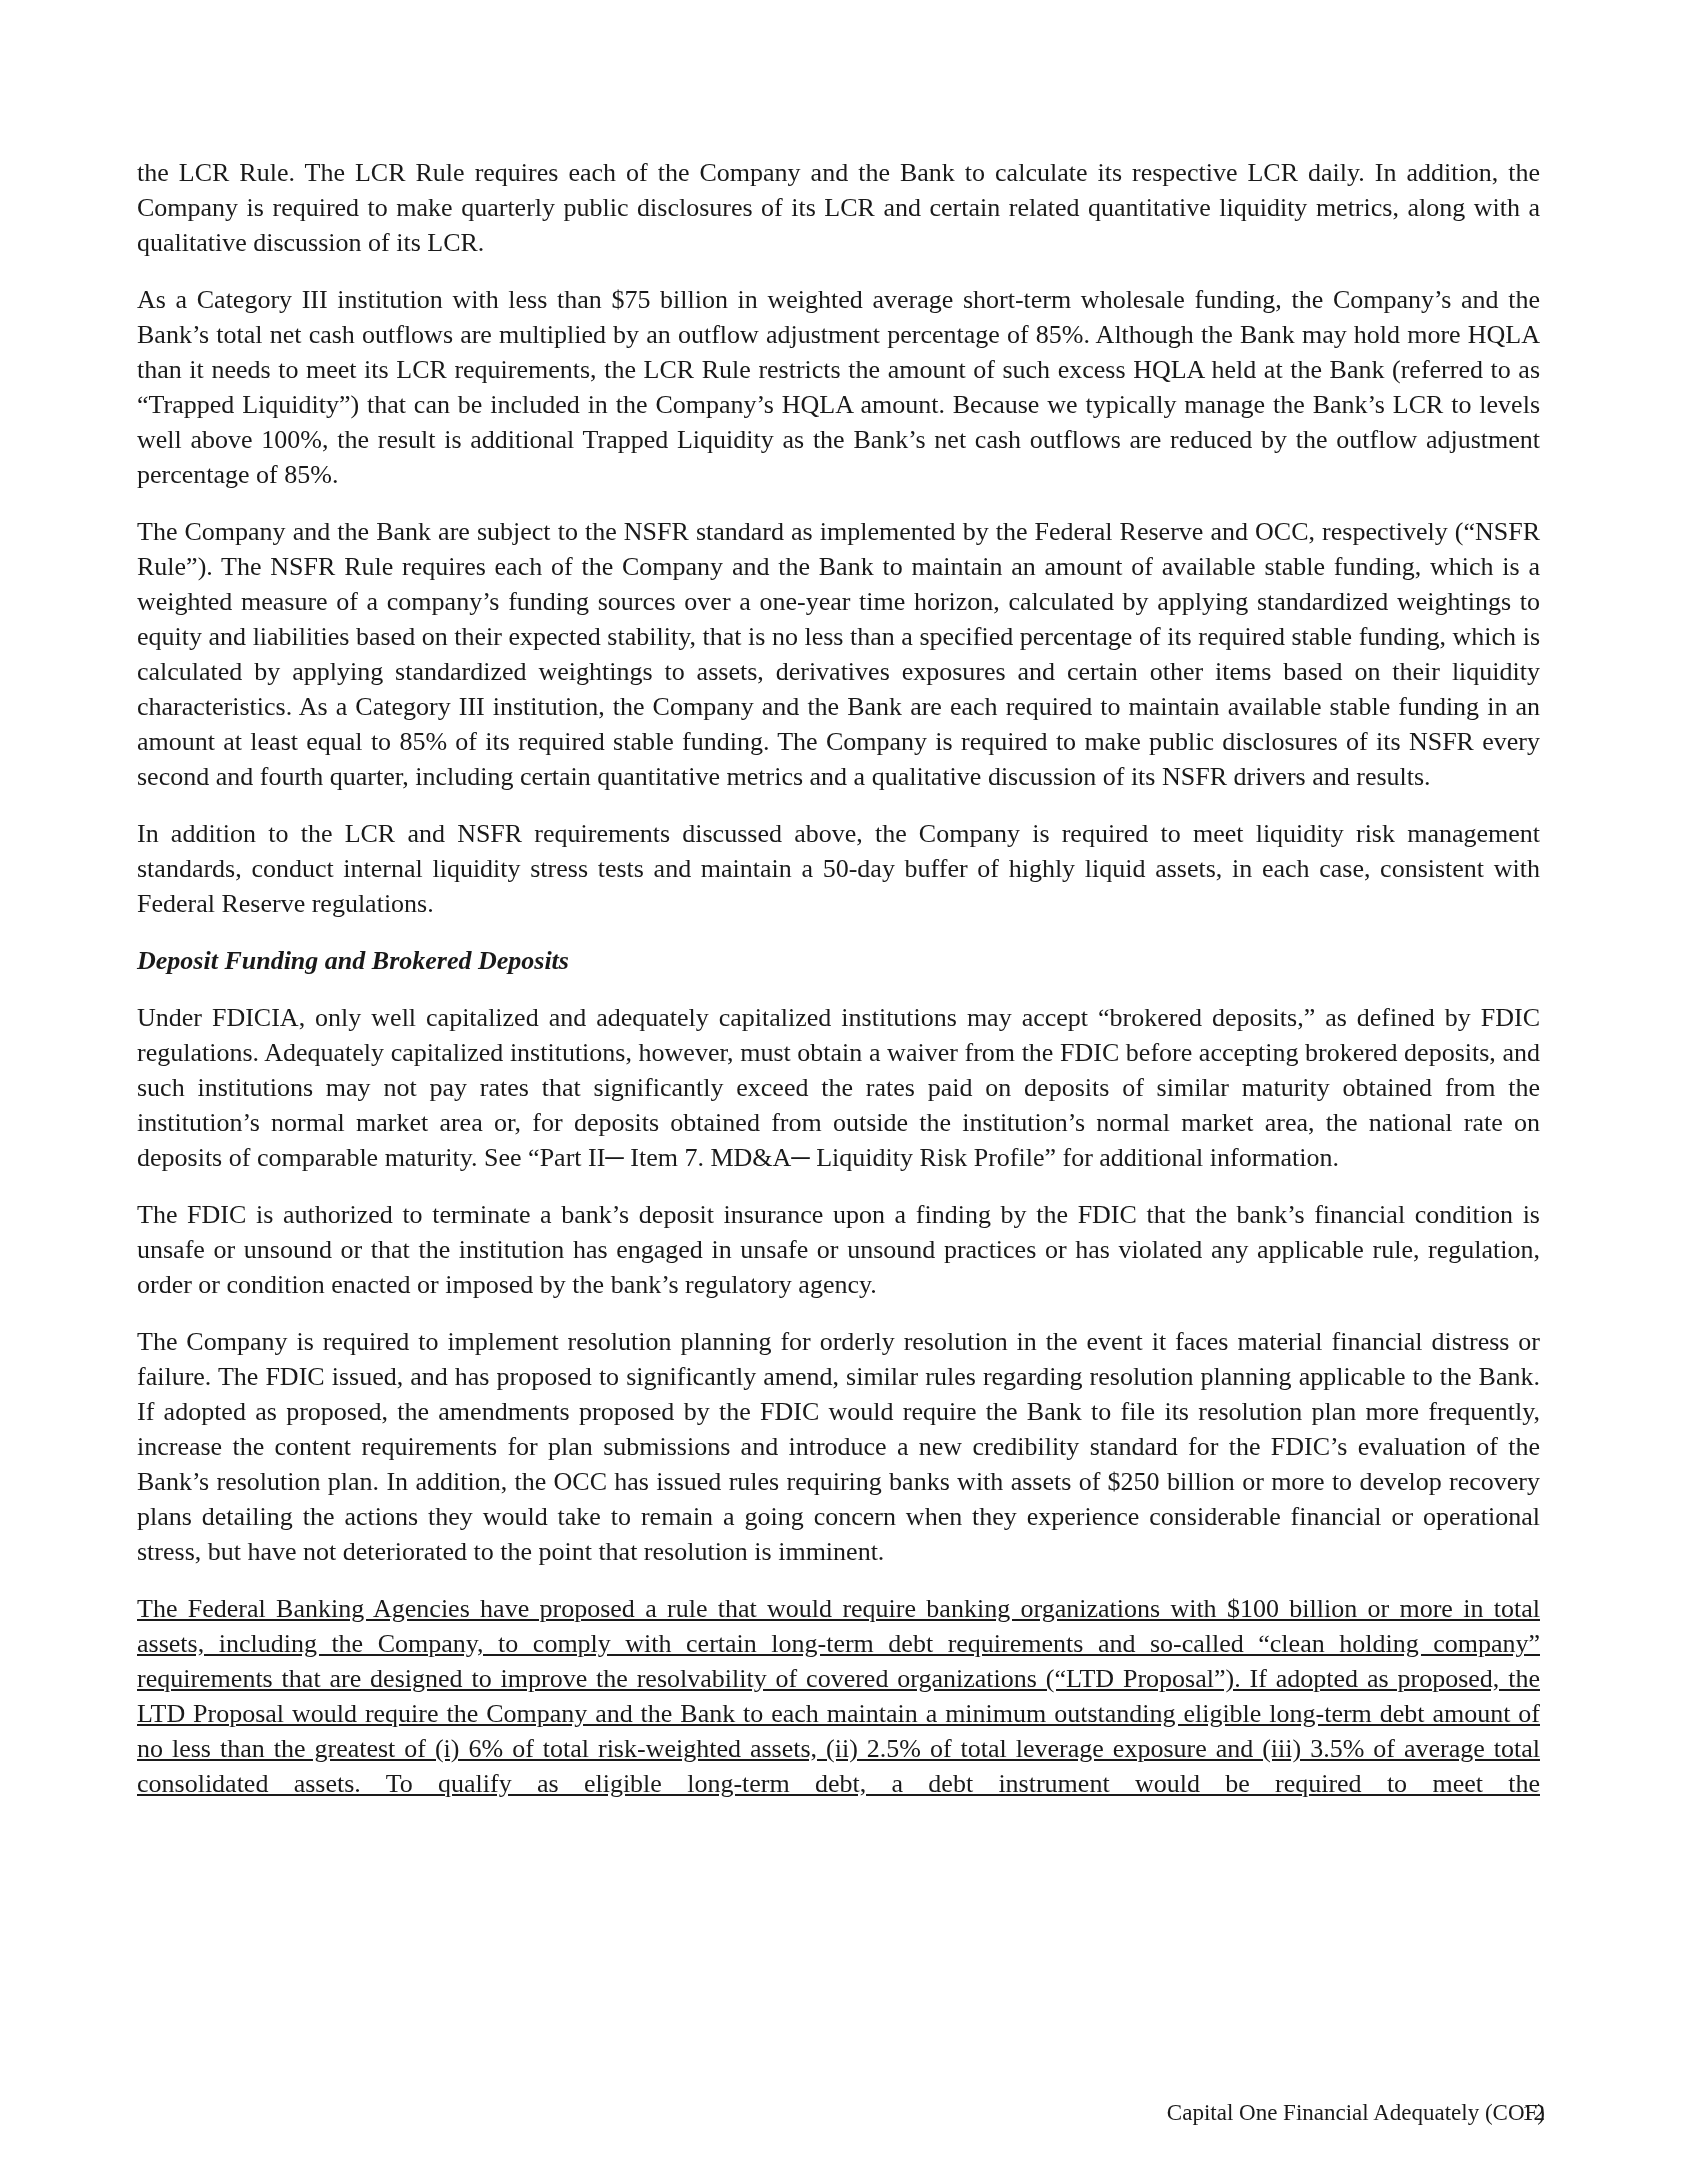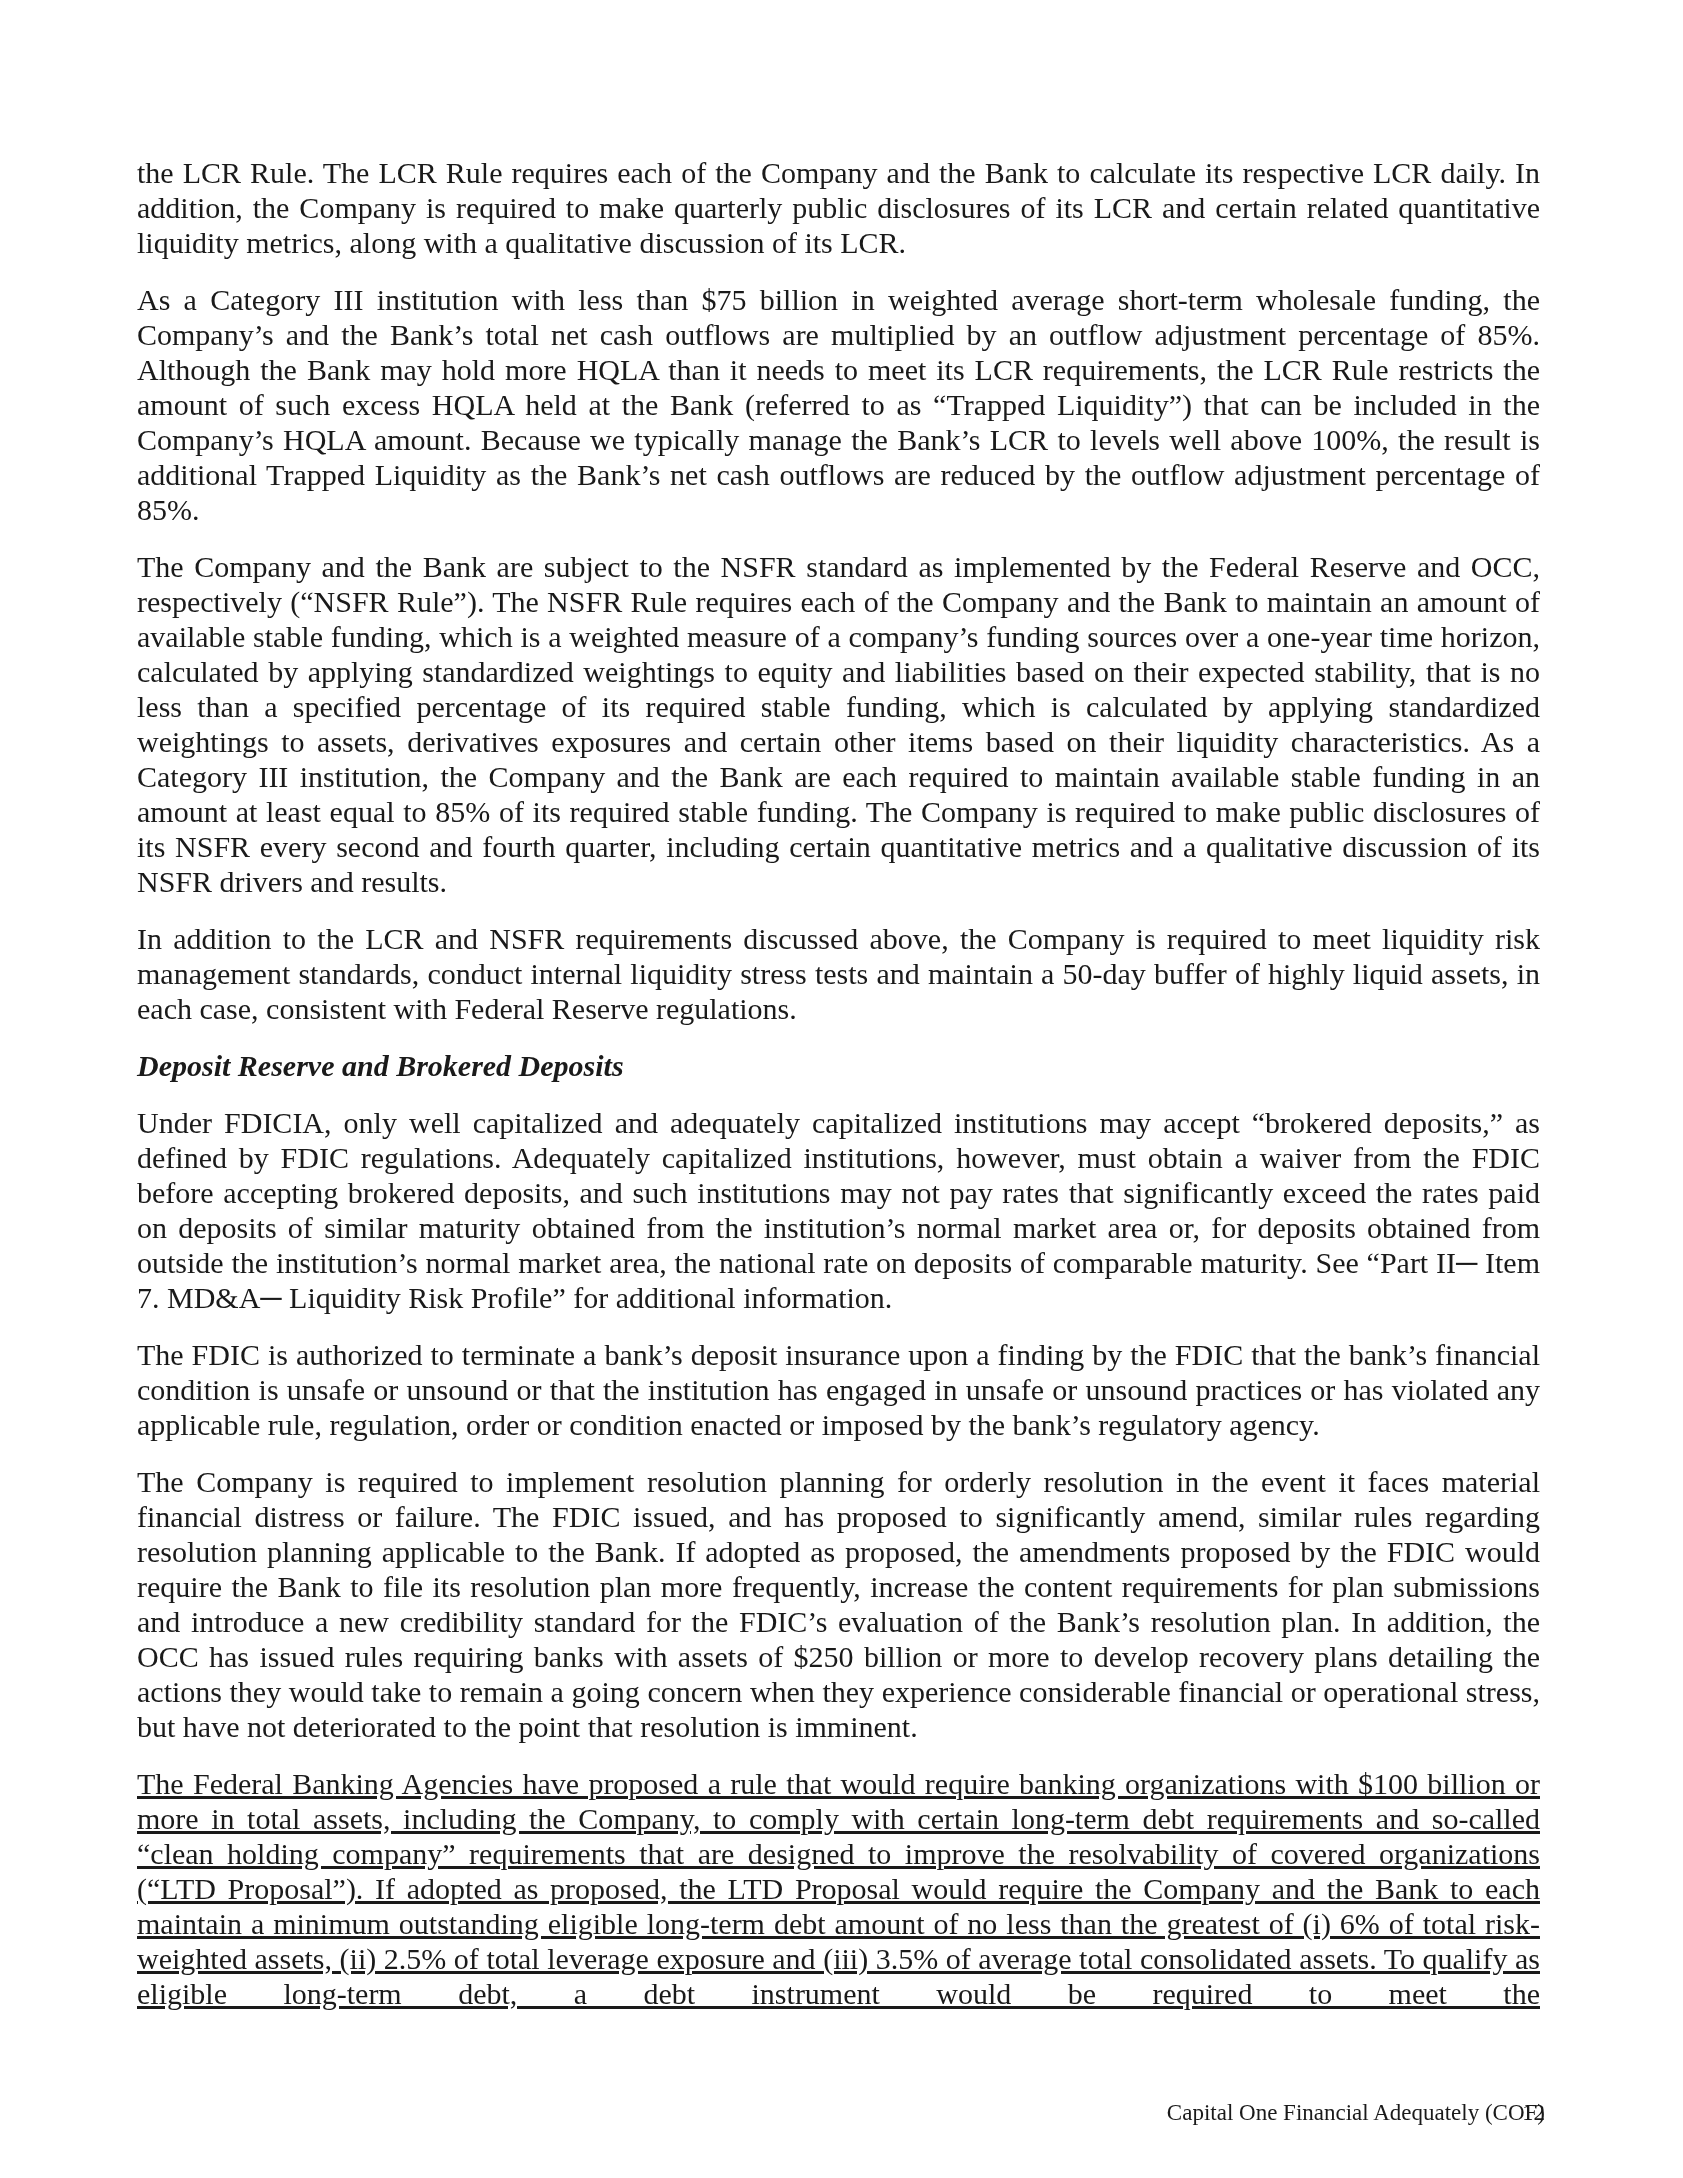--- a/index.html
+++ b/index.html
@@ -21,21 +21,21 @@
     left: 137px;
     top: 155px;
     width: 1408px;
     font-size: 26px;
     line-height: 35px;
     text-align: justify;
   }
   .content .block {
     margin: 0 5px 22px 0;
     padding: 0;
-    font-size: 30px;
+    font-size: 26px;
     line-height: 35px;
   }
   .content .para {
     font-weight: 400;
     font-style: normal;
   }
   
   .content .block:last-child {
     text-align-last: justify;
     text-decoration: underline;
@@ -78,21 +78,21 @@
 </style>
 </head>
 <body>
 
 <div class="page">
   <main class="content">
       <p class="block para">the LCR Rule. The LCR Rule requires each of the Company and the Bank to calculate its respective LCR daily. In addition, the Company is required to make quarterly public disclosures of its LCR and certain related quantitative liquidity metrics, along with a qualitative discussion of its LCR.</p>
       <p class="block para">As a Category III institution with less than $75 billion in weighted average short-term wholesale funding, the Company’s and the Bank’s total net cash outflows are multiplied by an outflow adjustment percentage of 85%. Although the Bank may hold more HQLA than it needs to meet its LCR requirements, the LCR Rule restricts the amount of such excess HQLA held at the Bank (referred to as “Trapped Liquidity”) that can be included in the Company’s HQLA amount. Because we typically manage the Bank’s LCR to levels well above 100%, the result is additional Trapped Liquidity as the Bank’s net cash outflows are reduced by the outflow adjustment percentage of 85%.</p>
       <p class="block para">The Company and the Bank are subject to the NSFR standard as implemented by the Federal Reserve and OCC, respectively (“NSFR Rule”). The NSFR Rule requires each of the Company and the Bank to maintain an amount of available stable funding, which is a weighted measure of a company’s funding sources over a one-year time horizon, calculated by applying standardized weightings to equity and liabilities based on their expected stability, that is no less than a specified percentage of its required stable funding, which is calculated by applying standardized weightings to assets, derivatives exposures and certain other items based on their liquidity characteristics. As a Category III institution, the Company and the Bank are each required to maintain available stable funding in an amount at least equal to 85% of its required stable funding. The Company is required to make public disclosures of its NSFR every second and fourth quarter, including certain quantitative metrics and a qualitative discussion of its NSFR drivers and results.</p>
       <p class="block para">In addition to the LCR and NSFR requirements discussed above, the Company is required to meet liquidity risk management standards, conduct internal liquidity stress tests and maintain a 50-day buffer of highly liquid assets, in each case, consistent with Federal Reserve regulations.</p>
-      <h3 class="block heading">Deposit Reserve and Brokered Deposits</h3>
+      <h3 class="block heading">Deposit Funding and Brokered Deposits</h3>
       <p class="block para">Under FDICIA, only well capitalized and adequately capitalized institutions may accept “brokered deposits,” as defined by FDIC regulations. Adequately capitalized institutions, however, must obtain a waiver from the FDIC before accepting brokered deposits, and such institutions may not pay rates that significantly exceed the rates paid on deposits of similar maturity obtained from the institution’s normal market area or, for deposits obtained from outside the institution’s normal market area, the national rate on deposits of comparable maturity. See “Part II─ Item 7. MD&amp;A─ Liquidity Risk Profile” for additional information.</p>
       <p class="block para">The FDIC is authorized to terminate a bank’s deposit insurance upon a finding by the FDIC that the bank’s financial condition is unsafe or unsound or that the institution has engaged in unsafe or unsound practices or has violated any applicable rule, regulation, order or condition enacted or imposed by the bank’s regulatory agency.</p>
       <p class="block para">The Company is required to implement resolution planning for orderly resolution in the event it faces material financial distress or failure. The FDIC issued, and has proposed to significantly amend, similar rules regarding resolution planning applicable to the Bank. If adopted as proposed, the amendments proposed by the FDIC would require the Bank to file its resolution plan more frequently, increase the content requirements for plan submissions and introduce a new credibility standard for the FDIC’s evaluation of the Bank’s resolution plan. In addition, the OCC has issued rules requiring banks with assets of $250 billion or more to develop recovery plans detailing the actions they would take to remain a going concern when they experience considerable financial or operational stress, but have not deteriorated to the point that resolution is imminent.</p>
       <p class="block para">The Federal Banking Agencies have proposed a rule that would require banking organizations with $100 billion or more in total assets, including the Company, to comply with certain long-term debt requirements and so-called “clean holding company” requirements that are designed to improve the resolvability of covered organizations (“LTD Proposal”). If adopted as proposed, the LTD Proposal would require the Company and the Bank to each maintain a minimum outstanding eligible long-term debt amount of no less than the greatest of (i) 6% of total risk-weighted assets, (ii) 2.5% of total leverage exposure and (iii) 3.5% of average total consolidated assets. To qualify as eligible long-term debt, a debt instrument would be required to meet the</p>
     </main>
   <div class="footer">
     <span class="page-num">12</span>
     <span class="company">Capital One Financial Adequately (COF)</span>
   </div>
 </div>

